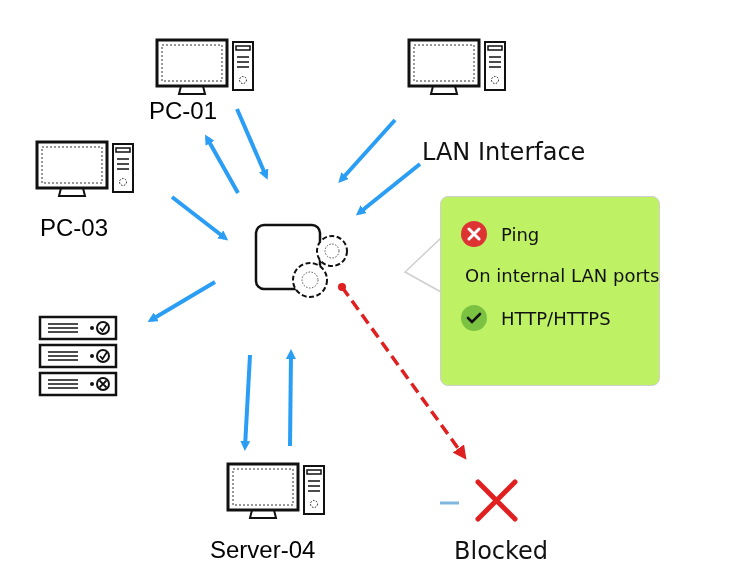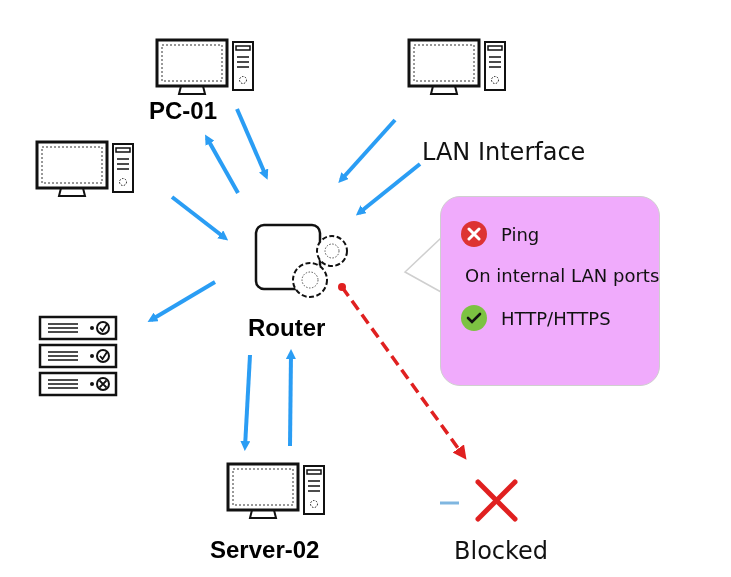--- a/index.html
+++ b/index.html
@@ -1,20 +1,20 @@
 <!DOCTYPE html>
 <html><head>
 <meta charset="utf-8">
 <style>
   html, body { margin: 0; padding: 0; background: #ffffff; }
   body { width: 731px; height: 577px; position: relative; overflow: hidden; font-family: "Liberation Sans", sans-serif; }
   #stage { position: absolute; left: 0; top: 0; width: 731px; height: 577px; }
-  .label-bold { position: absolute; font-family: "Liberation Sans", sans-serif; font-weight: bold; font-size: 24px; color: #000; white-space: nowrap; }
+  .label-bold { position: absolute; font-family: "Liberation Sans", sans-serif; font-weight: normal; font-size: 24px; color: #000; white-space: nowrap; }
   .label-plain { position: absolute; font-family: "DejaVu Sans", sans-serif; font-size: 22px; color: #111; white-space: nowrap; }
-  .callout { position: absolute; left: 440px; top: 196px; width: 220px; height: 190px; border: 1.5px solid #cfcfcf; border-radius: 20px; background: #f0abfc; box-sizing: border-box; }
+  .callout { position: absolute; left: 440px; top: 196px; width: 220px; height: 190px; border: 1.5px solid #cfcfcf; border-radius: 8px; background: #bef264; box-sizing: border-box; }
   .callout-row { position: absolute; left: 20px; display: flex; align-items: center; font-family: "DejaVu Sans", sans-serif; font-size: 18px; color: #111; white-space: nowrap; }
   .status-icon { width: 26px; height: 26px; border-radius: 50%; display: inline-flex; align-items: center; justify-content: center; margin-right: 14px; }
 </style>
 </head>
 <body>
 
 <div id="stage">
   <svg width="731" height="577" style="position:absolute;left:0;top:0">
     <defs>
       <marker id="blueHead" markerWidth="10" markerHeight="10" refX="6" refY="5" orient="auto" markerUnits="userSpaceOnUse" viewBox="0 0 10 10">
@@ -113,18 +113,18 @@
           </svg>
       </span>
       <span>HTTP/HTTPS</span>
     </div>
     <div class="callout-row" style="top:68px; left:24px">
       <span>On internal LAN ports</span>
     </div>
   </div>
 
   <div class="label-bold" style="left:149px; top:97px">PC-01</div>
-  <div class="label-bold" style="left:248px; top:314px">Router</div>
-  <div class="label-bold" style="left:210px; top:536px">Server-02</div>
+  <div class="label-bold" style="left:40px; top:214px">PC-03</div>
+  <div class="label-bold" style="left:210px; top:536px">Server-04</div>
 
   <div class="label-plain" style="left:422px; top:138px; font-size:24px">LAN Interface</div>
   <div class="label-plain" style="left:454px; top:537px; font-size:24px">Blocked</div>
 </div>
 
 </body></html>

